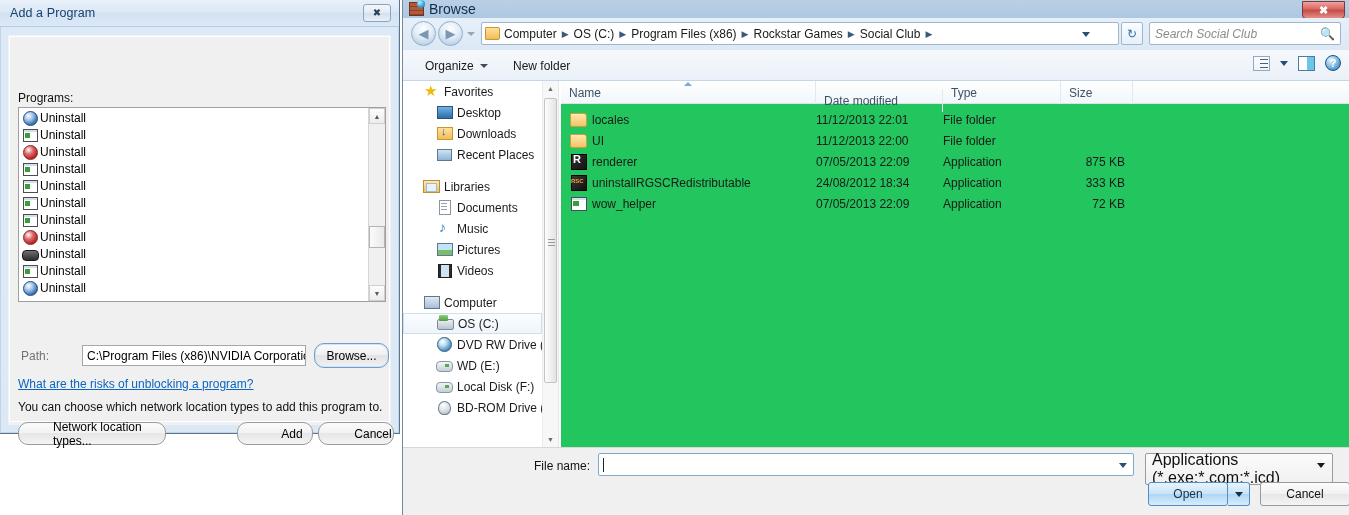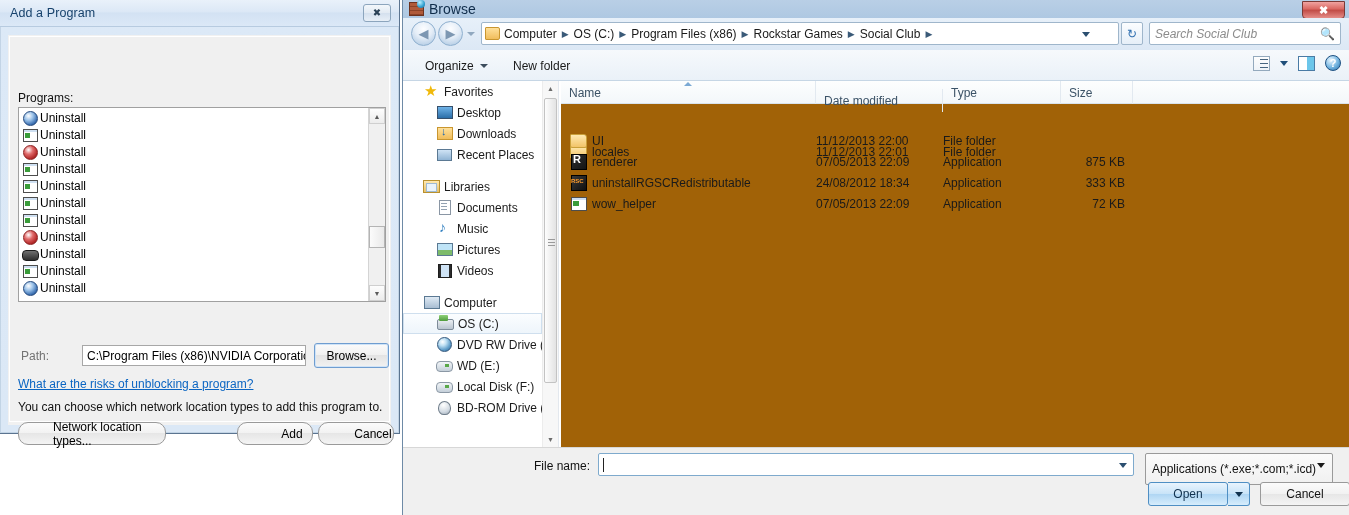--- a/index.html
+++ b/index.html
@@ -106,21 +106,21 @@
   .ap-pathlabel{ position:absolute; left:3px; top:4px; font-size:12px; color:#737373; }
   .ap-pathinput{
     position:absolute; left:64px; top:0; width:224px; height:21px;
     background:#fff; border:1px solid #a7a7a7; padding:2px 4px;
     font-size:12px; color:#000; white-space:nowrap; overflow:hidden;
     display:flex; align-items:center;
   }
   .ap-browse{
     position:absolute; left:296px; top:-2px; width:75px; height:25px;
     background: linear-gradient(to bottom,#fbfbfb 0%,#f0f0f0 48%,#e3e3e3 50%,#f2f2f2 100%);
-    border:1px solid #6f9dd0; border-radius:3px;
+    border:1px solid #6f9dd0; border-radius:10px;
     box-shadow: 0 0 0 1px #cfe3f7 inset;
     display:flex;align-items:center;justify-content:center;
     font-size:12px; color:#000;
   }
   .ap-link{
     position:absolute; left:8px; top:340px; font-size:12px; color:#0b65c2;
     text-decoration:underline;
   }
   .ap-help{ position:absolute; left:8px; top:363px; font-size:12px; color:#111; }
   .ap-btn{
@@ -368,21 +368,21 @@
     content:""; position:absolute; left:3px; top:140px; width:7px; height:1px;
     background:#9a9a9a; box-shadow:0 3px 0 #9a9a9a, 0 6px 0 #9a9a9a;
   }
   .navsplit{
     position:absolute; left:155px; top:81px; width:3px; bottom:68px; background:#ffffff;
     border-left:1px solid #e3e8ee;
   }
 
   
   .filepane{
-    position:absolute; left:158px; top:81px; right:0; bottom:68px; background:#a16207;
+    position:absolute; left:158px; top:81px; right:0; bottom:68px; background:#22c55e;
   }
   .colhead{
     position:absolute; left:0; top:0; right:0; height:23px;
     background: linear-gradient(to bottom,#fdfefe 0%,#f3f7fa 100%);
     border-bottom:1px solid #d9e3ec;
   }
   .col{
     position:absolute; top:0; height:23px; font-size:12px; color:#3b5266;
     display:flex; align-items:center; padding-left:8px;
     border-right:1px solid #e2e9f0;
@@ -454,21 +454,21 @@
   .fn-caret{ width:1px; height:14px; background:#222; }
   .fn-caret2{
     position:absolute; right:6px; top:9px; width:0;height:0;
     border-left:4px solid transparent;border-right:4px solid transparent;
     border-top:5px solid #2b4f70;
   }
   .filter-sel{
     position:absolute; left:742px; top:5px; width:188px; height:32px;
     background: linear-gradient(to bottom,#fbfbfb,#f0f0f0);
     border:1px solid #9a9a9a; border-radius:2px;
-    display:flex; align-items:center; padding:0 6px; font-size:12px; color:#111;
+    display:flex; align-items:center; padding:0 6px; font-size:16px; color:#111;
   }
   .filter-sel .car{
     position:absolute; right:7px; top:9px; width:0;height:0;
     border-left:4px solid transparent;border-right:4px solid transparent;
     border-top:5px solid #1a1a1a;
   }
   .open-btn{
     position:absolute; left:745px; top:34px; width:80px; height:24px;
     background: linear-gradient(to bottom,#e9f4fd 0%,#c9e4f8 48%,#aed5f3 50%,#d7edfc 100%);
     border:1px solid #4f8fc4; border-radius:3px;
@@ -706,21 +706,21 @@
         <div class="col col-name">
           <span class="sortarr"></span>
           <span>Name</span>
         </div>
         <div class="col col-date">Date modified</div>
         <div class="col col-type">Type</div>
         <div class="col col-size">Size</div>
         <div class="col col-blank"></div>
       </div>
       <div id="file-rows">
-          <div class="filerow" style="top: 28px; margin-top: 32px;">
+          <div class="filerow" style="top: 28px;">
             <div class="fcell fc-name">
               <span class="f-ic fic-folder"></span>
               <span>locales</span>
             </div>
             <div class="fcell fc-date">11/12/2013 22:01</div>
             <div class="fcell fc-type">File folder</div>
             <div class="fcell fc-size"></div>
           </div>
           <div class="filerow" style="top: 49px;">
             <div class="fcell fc-name">

